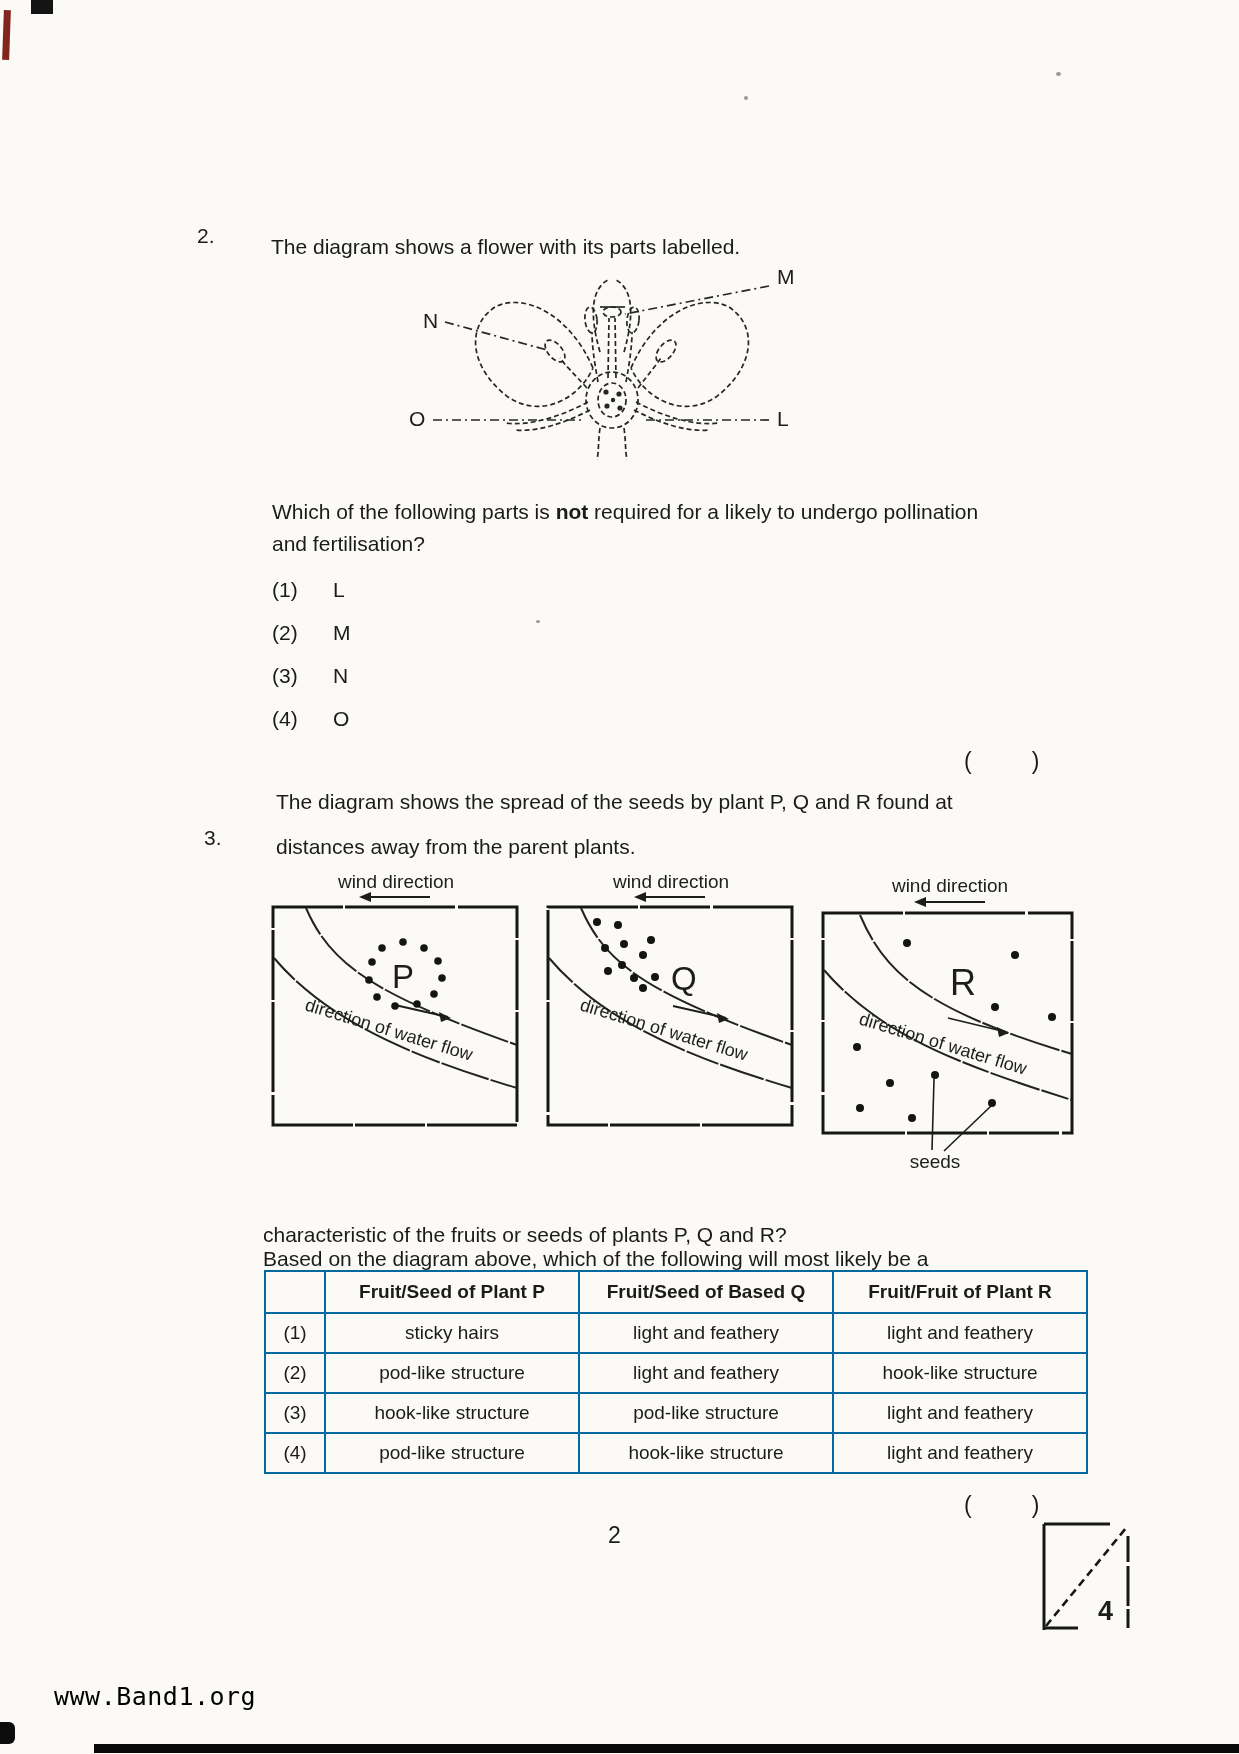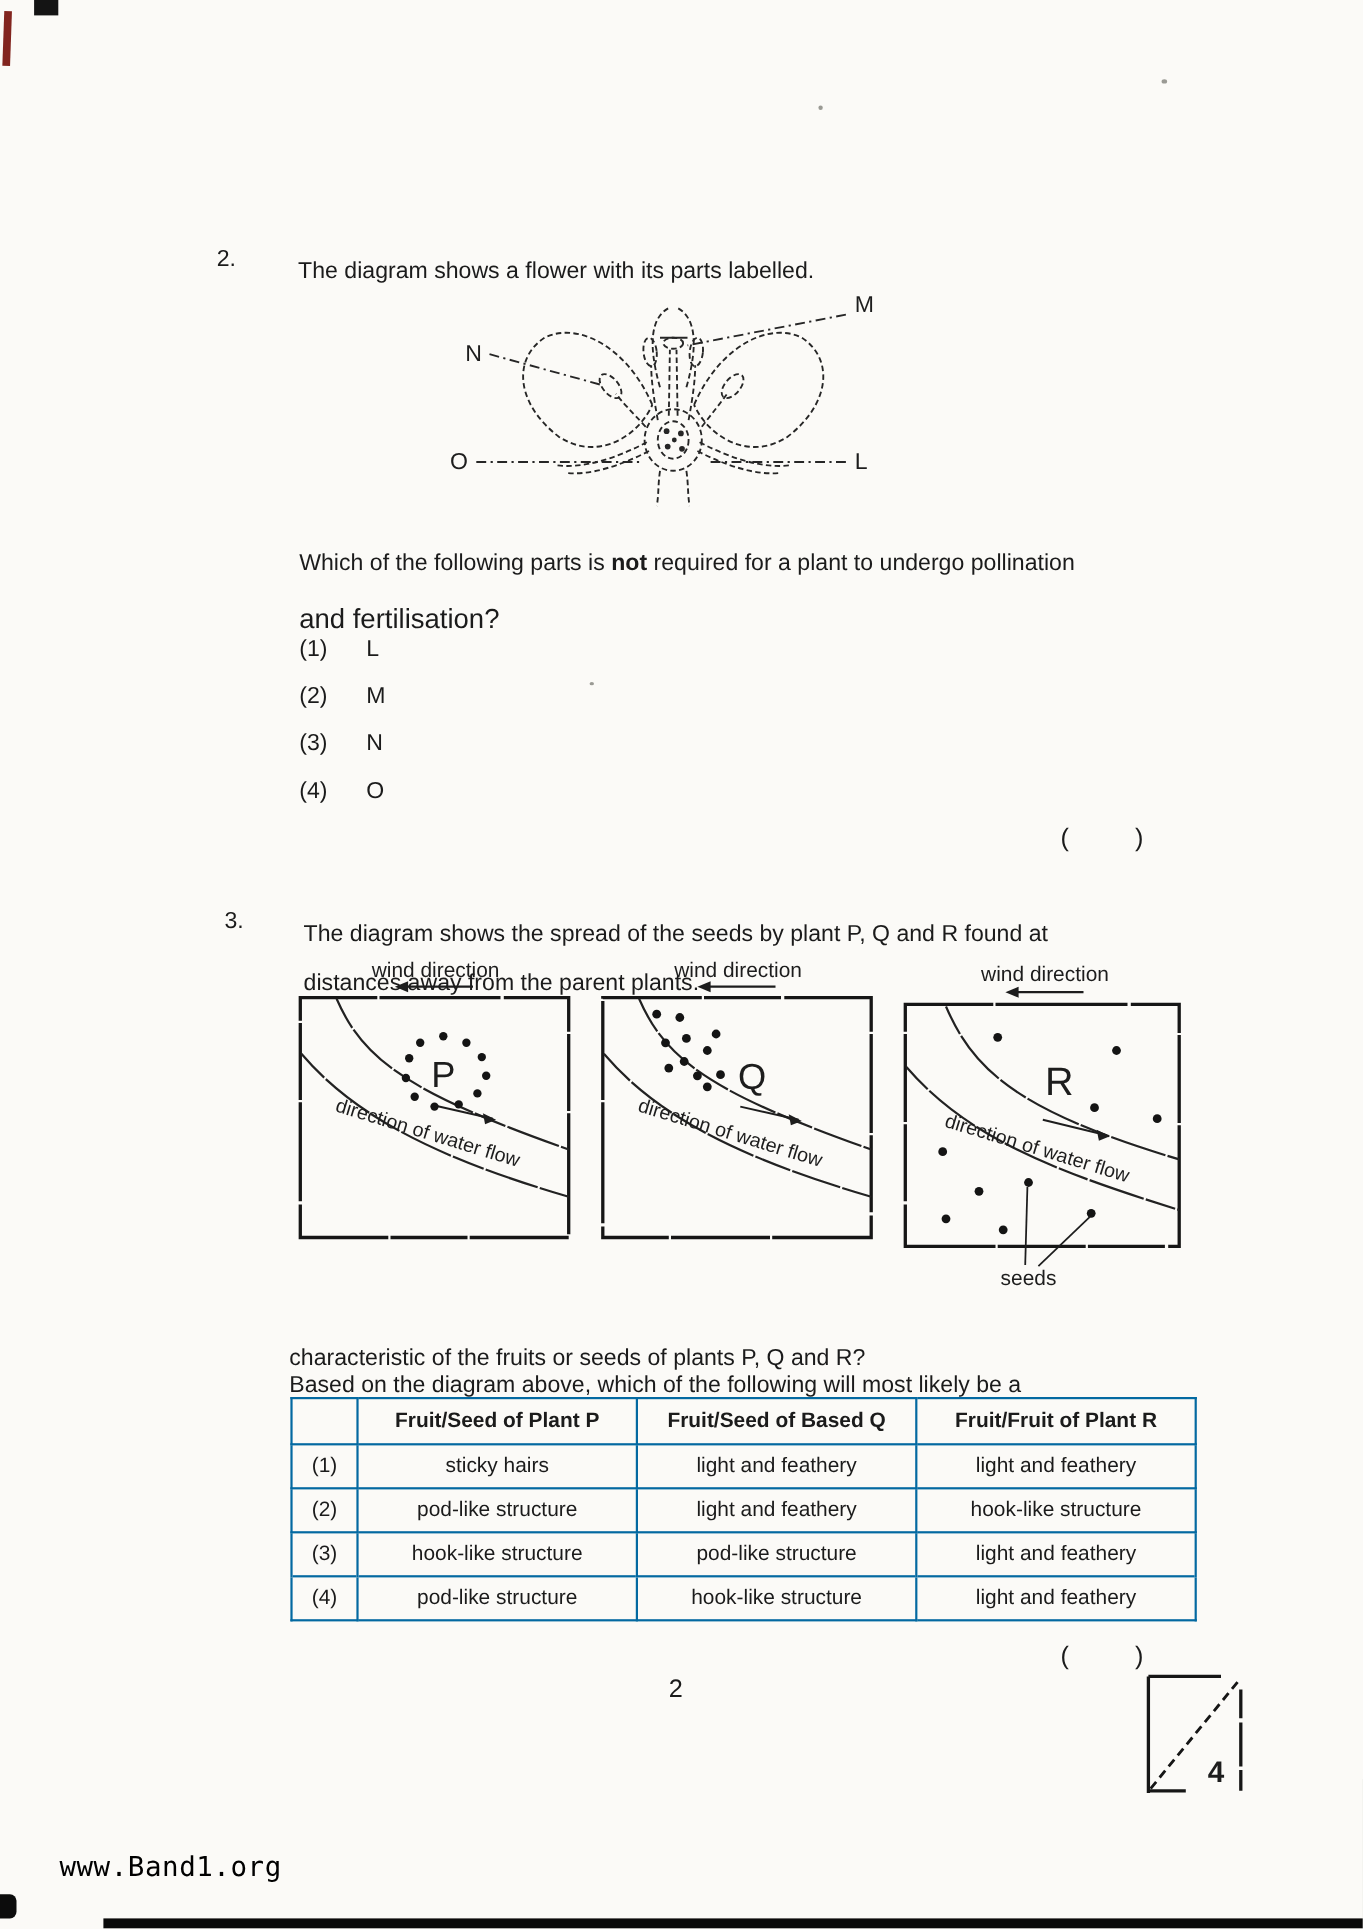--- a/index.html
+++ b/index.html
@@ -115,22 +115,22 @@
     </g>
     <g font-size="21">
       <text x="382" y="34">M</text>
       <text x="28" y="78">N</text>
       <text x="14" y="176">O</text>
       <text x="382" y="176">L</text>
     </g>
   </svg>
 
   <div class="abs" style="left:272px;top:500px">
-    <div class="line" style="font-size:21px;"><span>Which of the following parts is </span><b>not</b><span> required for a plant to undergo pollination</span></div>
-    <div class="line" style="font-size:25px;margin-top:25px;">and fertilisation?</div>
+    <div class="line" style="font-size:21px;"><span>Which of the following parts is </span><b>not</b><span> required for a likely to undergo pollination</span></div>
+    <div class="line" style="font-size:21px;margin-top:8px;">and fertilisation?</div>
   </div>
 
   <div class="opt" style="left:272px;top:578px">
     <span>(1)</span>
     <span class="letter">L</span>
   </div>
   <div class="opt" style="left:272px;top:621px">
     <span>(2)</span>
     <span class="letter">M</span>
   </div>
@@ -139,21 +139,21 @@
     <span class="letter">N</span>
   </div>
   <div class="opt" style="left:272px;top:707px">
     <span>(4)</span>
     <span class="letter">O</span>
   </div>
 
   <div class="blank" style="left:964px;top:748px">(        )</div>
 
   <div class="abs qnum" style="left:204px;top:826px">3.</div>
-  <div class="abs" style="left:276px;top:837px">
+  <div class="abs" style="left:276px;top:790px">
     <div class="line" style="font-size:21px;">The diagram shows the spread of the seeds by plant P, Q and R found at</div>
     <div class="line" style="font-size:21px;margin-top:21px;">distances away from the parent plants.</div>
   </div>
 
   <svg class="abs" style="left:270px;top:858px" width="254" height="332" viewBox="0 0 254 332">
     <text x="126" y="30" text-anchor="middle" font-size="19">wind direction</text>
     <g stroke="#1d1d1d" stroke-width="2">
       <line x1="160" y1="39" x2="100" y2="39"></line>
         <polygon points="89,39 101,34 101,44" fill="#1d1d1d" stroke="none"></polygon>
     </g>

